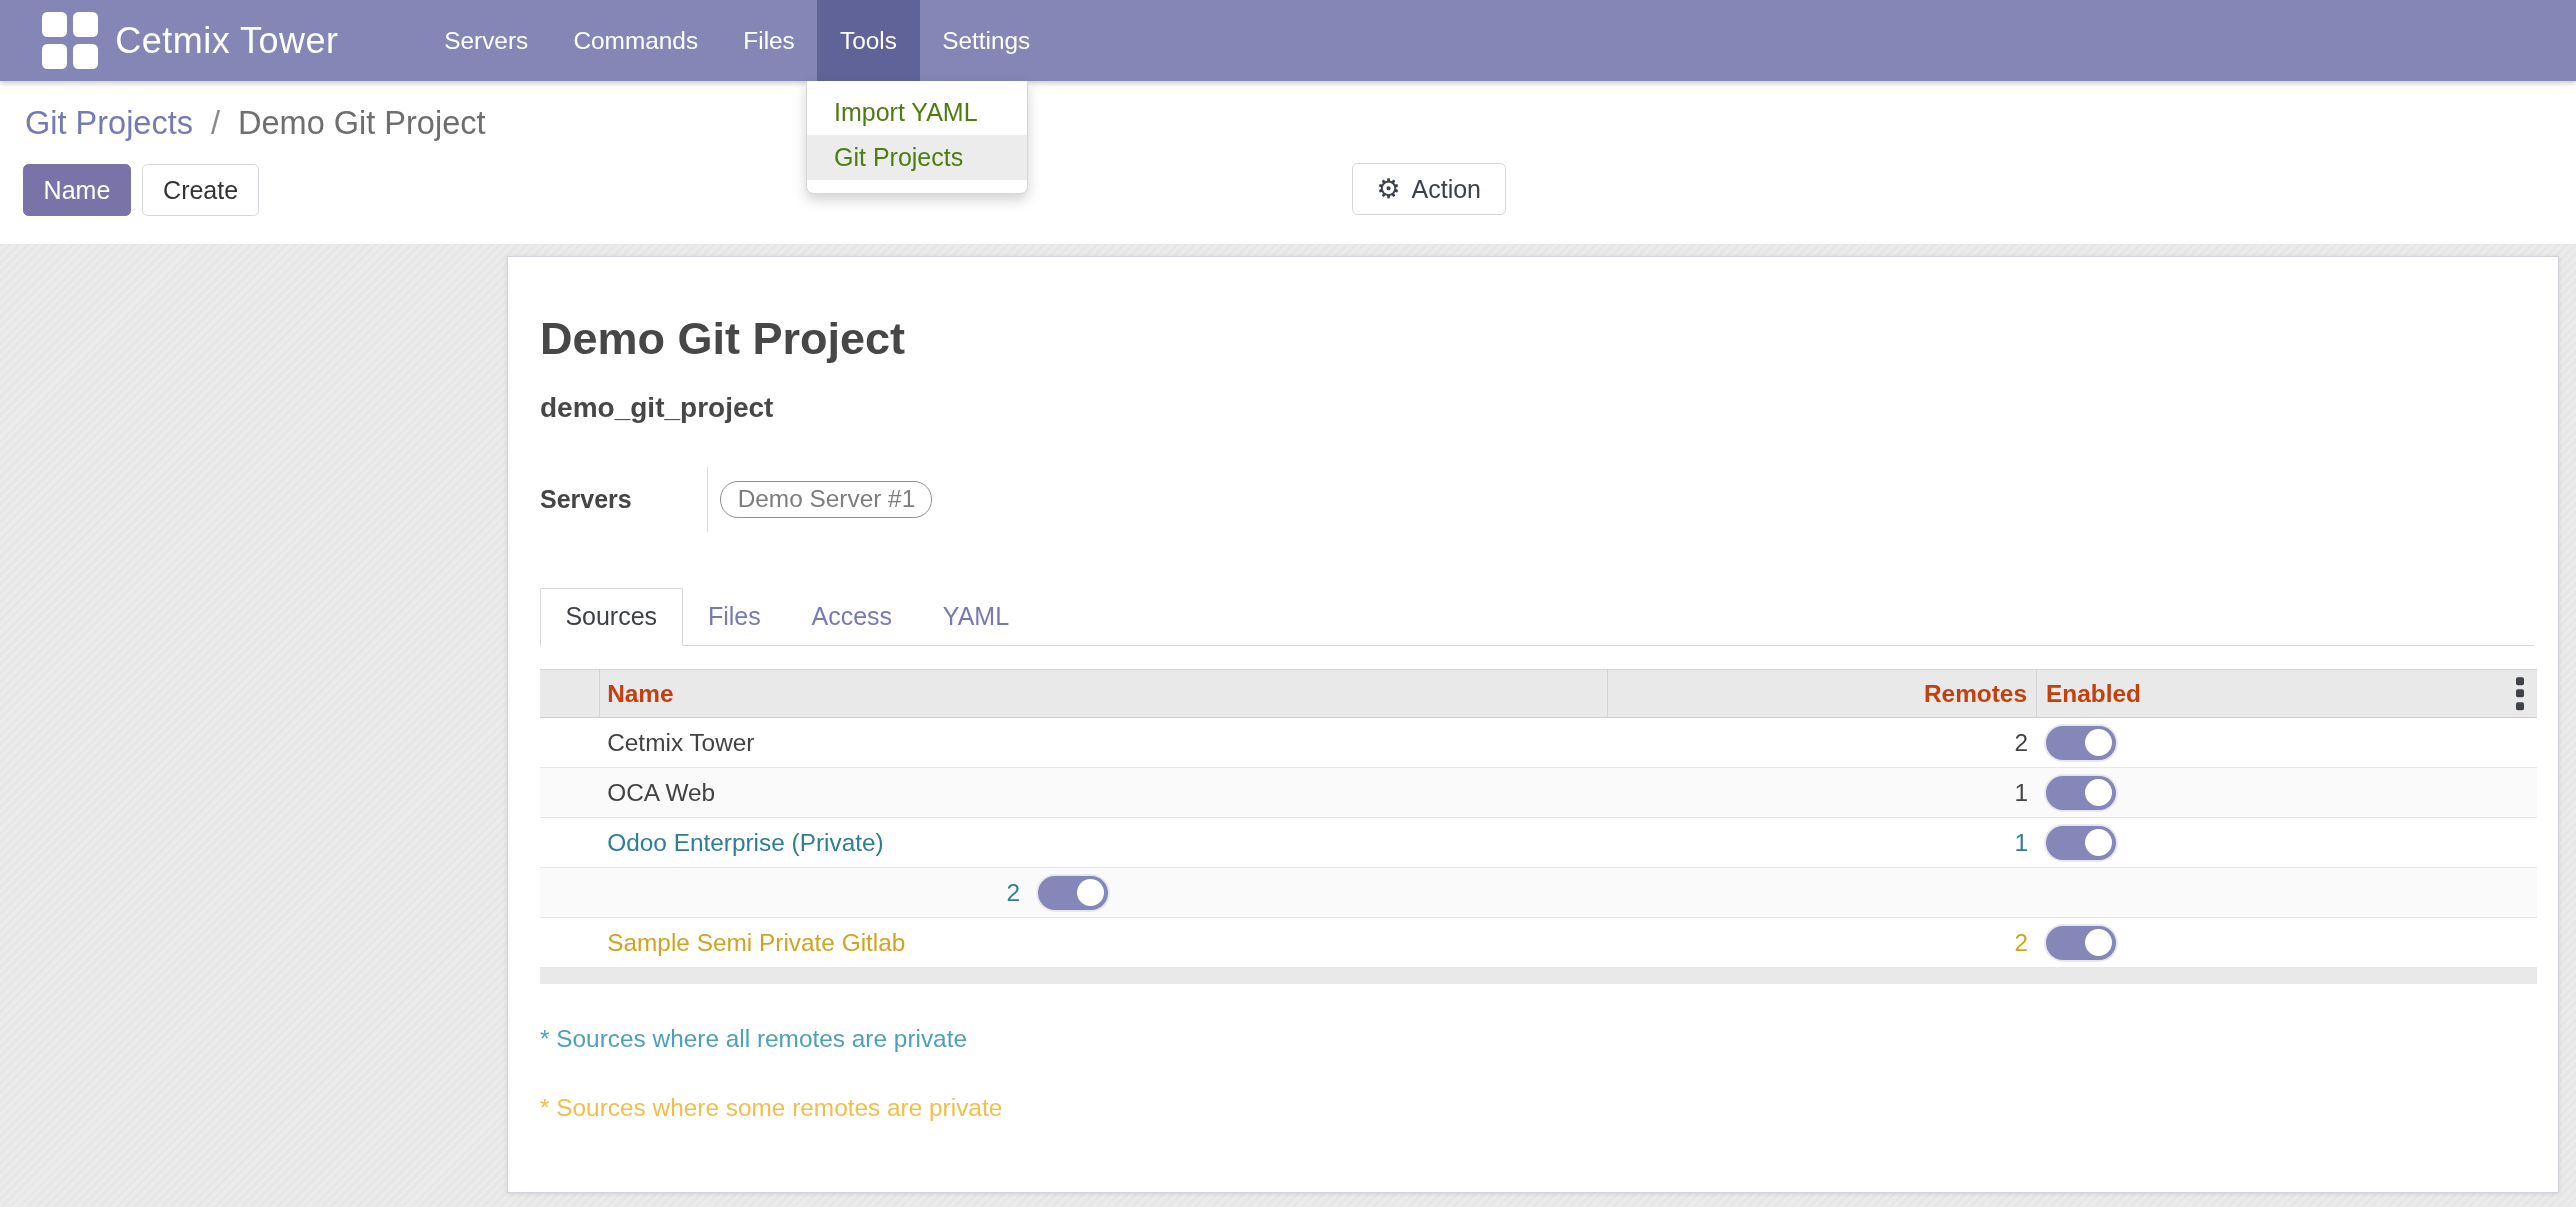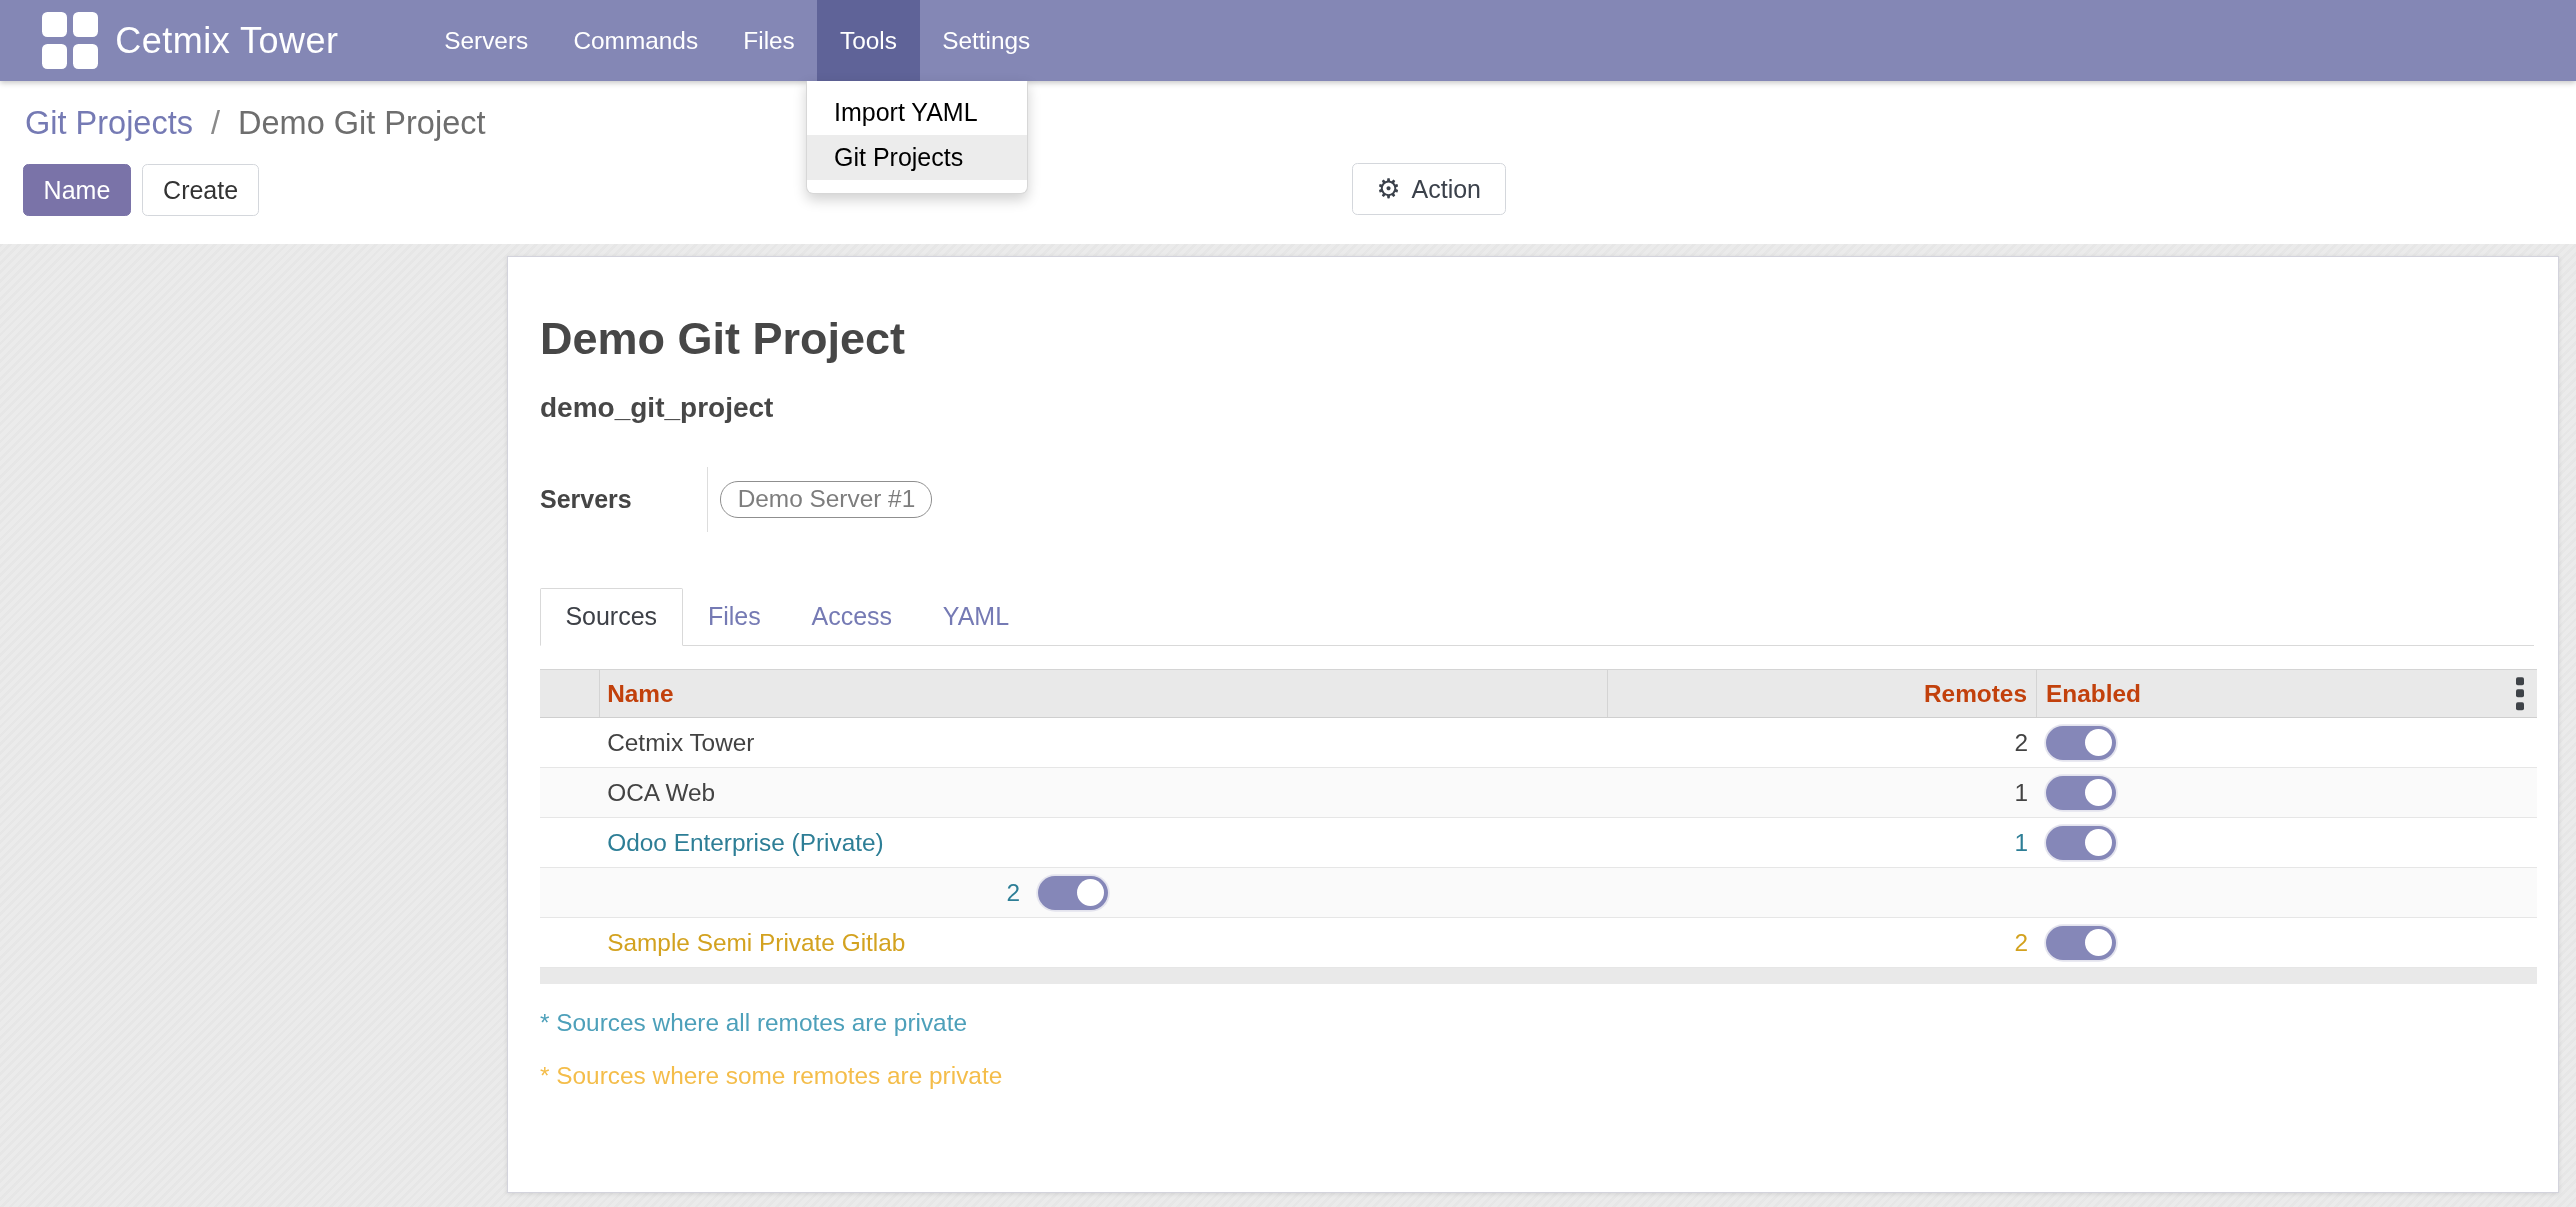--- a/index.html
+++ b/index.html
@@ -32,21 +32,21 @@
   
   .dropdown {
     position:absolute; top:81px; left:806px; width:222px;
     background:#fff; border:0.9px solid #d7d7d7; border-top:none;
     border-radius:0 0 7.2px 7.2px;
     box-shadow:0 5.4px 12.6px rgba(0,0,0,.18);
     padding:9px 0 12.6px 0; z-index:40;
   }
   .dropdown-item {
     height:45px; display:flex; align-items:center; padding:0 27px;
-    font-size:25px; color:#000000; cursor:pointer; white-space:nowrap;text-align:center;
+    font-size:25px; color:#4d7c0f; cursor:pointer; white-space:nowrap;text-align:center;
   }
   .dropdown-item.hover { background:#ececec; }
 
   
   .control-panel { position:absolute; top:81px; left:0; width:100%; height:162px; background:#fff; z-index:10; }
   .breadcrumb { position:absolute; top:23.5px; left:25px; font-size:32.5px; white-space:nowrap; }
   .bc-link { color:var(--link,#757ab4); cursor:pointer; }
   .bc-sep { color:#8a8a8a; margin:0 9px; }
   .bc-current { color:#6e6e6e; }
   .btn {
@@ -122,21 +122,21 @@
 
   
   .toggle {
     width:70px; height:34px; border-radius:17px; background:var(--toggle_on,#8587b8);
     position:relative; display:inline-block; cursor:pointer;
     box-shadow:0 0 0 1.8px #e4e4ee;
   }
   .toggle .knob { position:absolute; top:3.6px; right:3.6px; width:27px; height:27px; border-radius:50%; background:#fff; }
 
   
-  .legend-note { font-size:24.4px; margin-top:25px; white-space:nowrap; }
+  .legend-note { font-size:24.4px; margin-top:41px; white-space:nowrap; }
   .legend-note.private { color:var(--legend_private,#4da0ba); }
   .legend-note.semi-private { color:var(--legend_semi_private,#f4bd4a); }
 </style>
 </head>
 <body>
 
 <div id="canvas">
 
   <header class="navbar">
     <div class="apps-icon">

